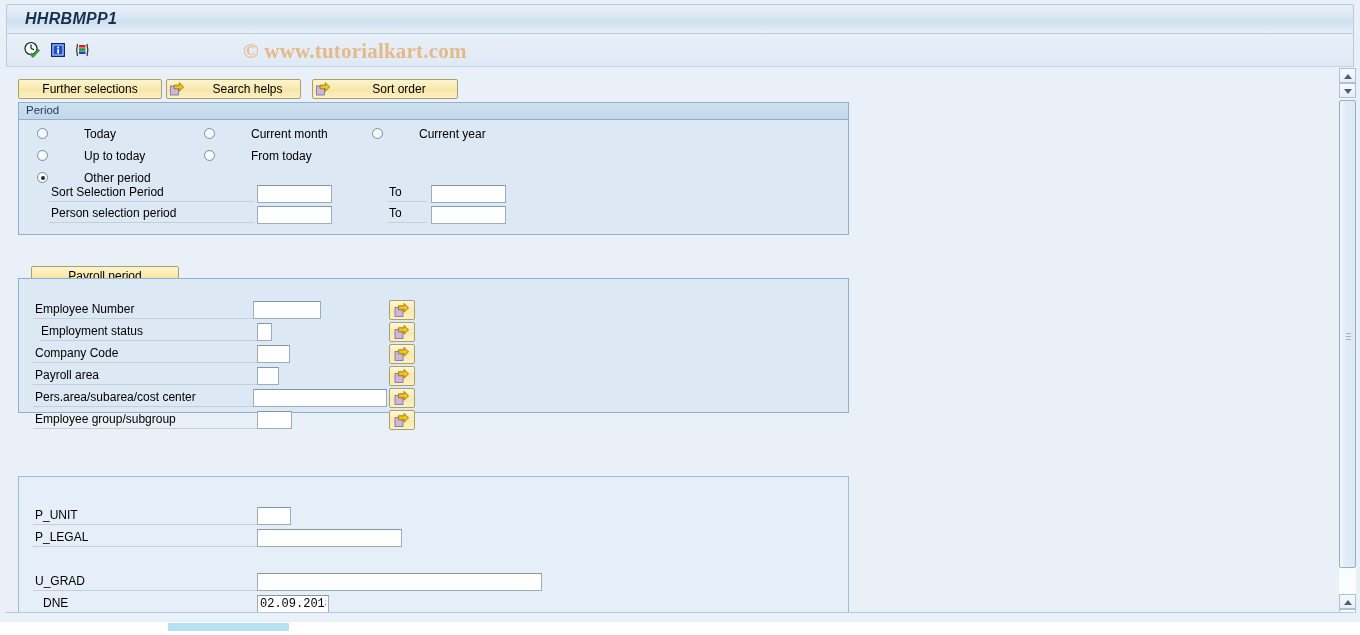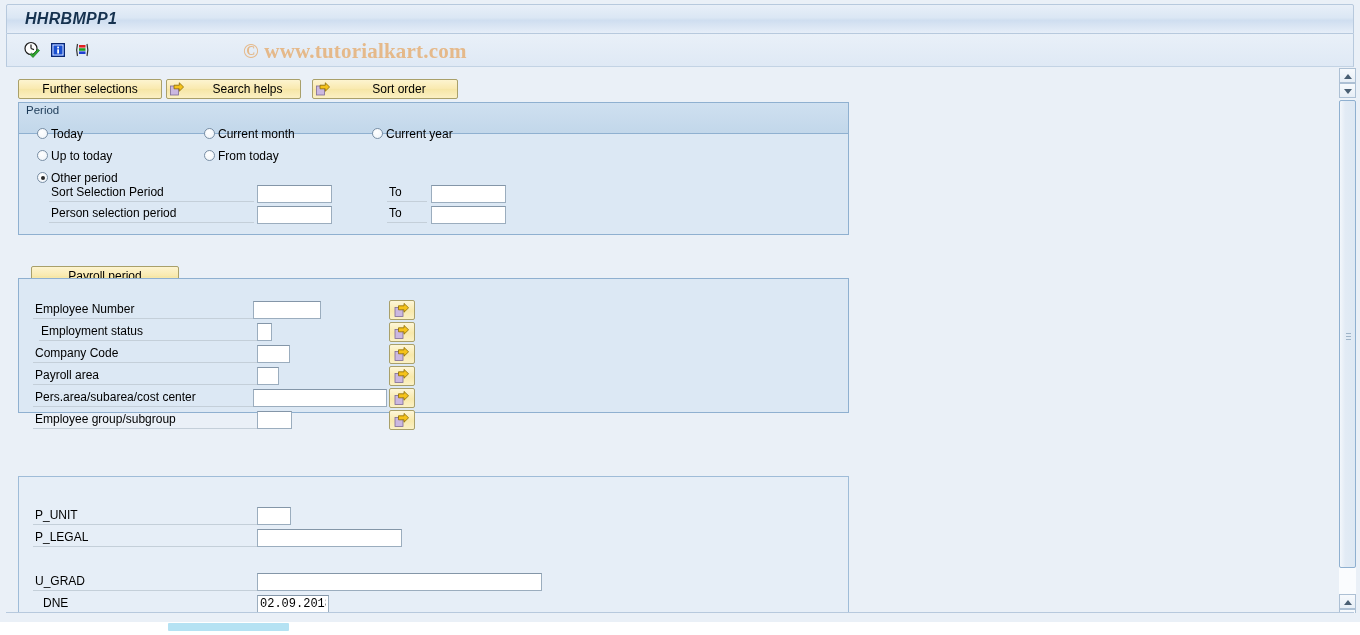--- a/index.html
+++ b/index.html
@@ -130,21 +130,21 @@
   .panel {
     position: absolute;
     border: 1px solid #8fb0d0;
     background: #dce8f4;
     box-sizing: border-box;
   }
   .panel-title {
     position: absolute;
     left: 0; top: 0;
     width: 100%;
-    height: 31px;
+    height: 17px;
     background: linear-gradient(to bottom, #cfe0f0 0%, #c2d7ea 100%);
     border-bottom: 1px solid #8fb0d0;
     box-sizing: border-box;
     font-size: 11.5px;
     color: #1d3a57;
     padding-left: 7px;
     line-height: 14px;
   }
 
   #panel-period    { left: 12px; top: 34px;  width: 831px; height: 133px; }
@@ -166,21 +166,21 @@
     box-sizing: border-box;
   }
   .radio.checked::after {
     content: "";
     position: absolute;
     left: 2.5px; top: 2.5px;
     width: 4px; height: 4px;
     border-radius: 50%;
     background: #2a2a2a;
   }
-  .radio-lbl { cursor: pointer; }
+  .radio-lbl { cursor: pointer; margin-left: 33px; }
 
   
   .fld-label {
     position: absolute;
     font-size: 12px;
     color: #000;
     border-bottom: 1px solid #c4cfd9;
     box-sizing: border-box;
     padding-left: 2px;
     height: 17px;

